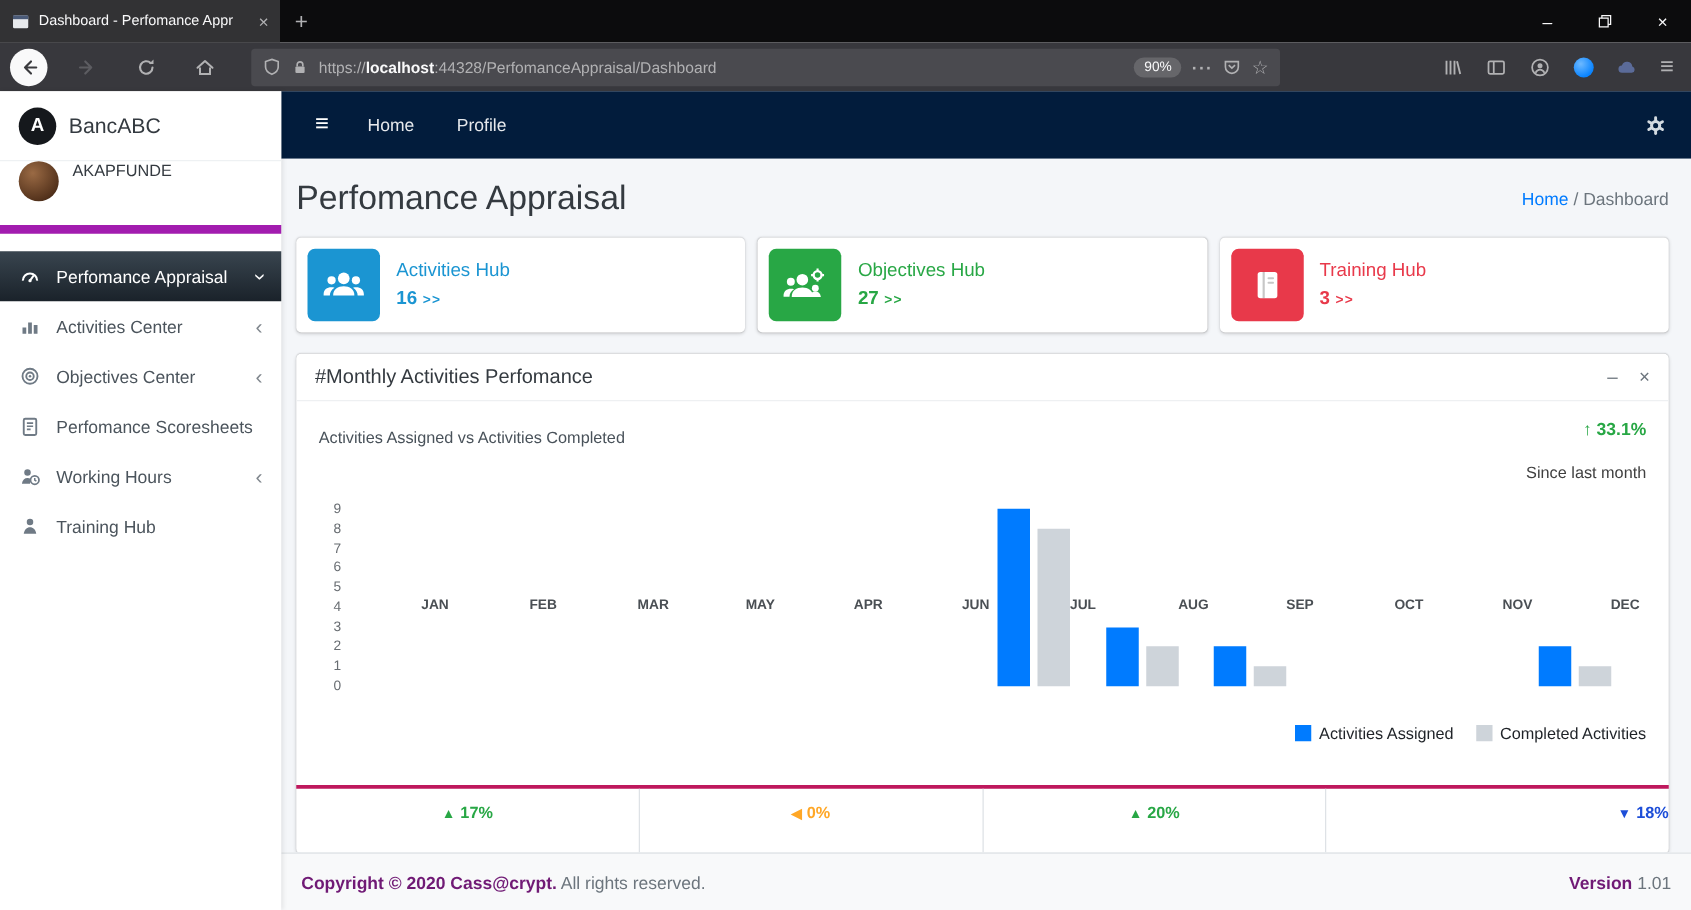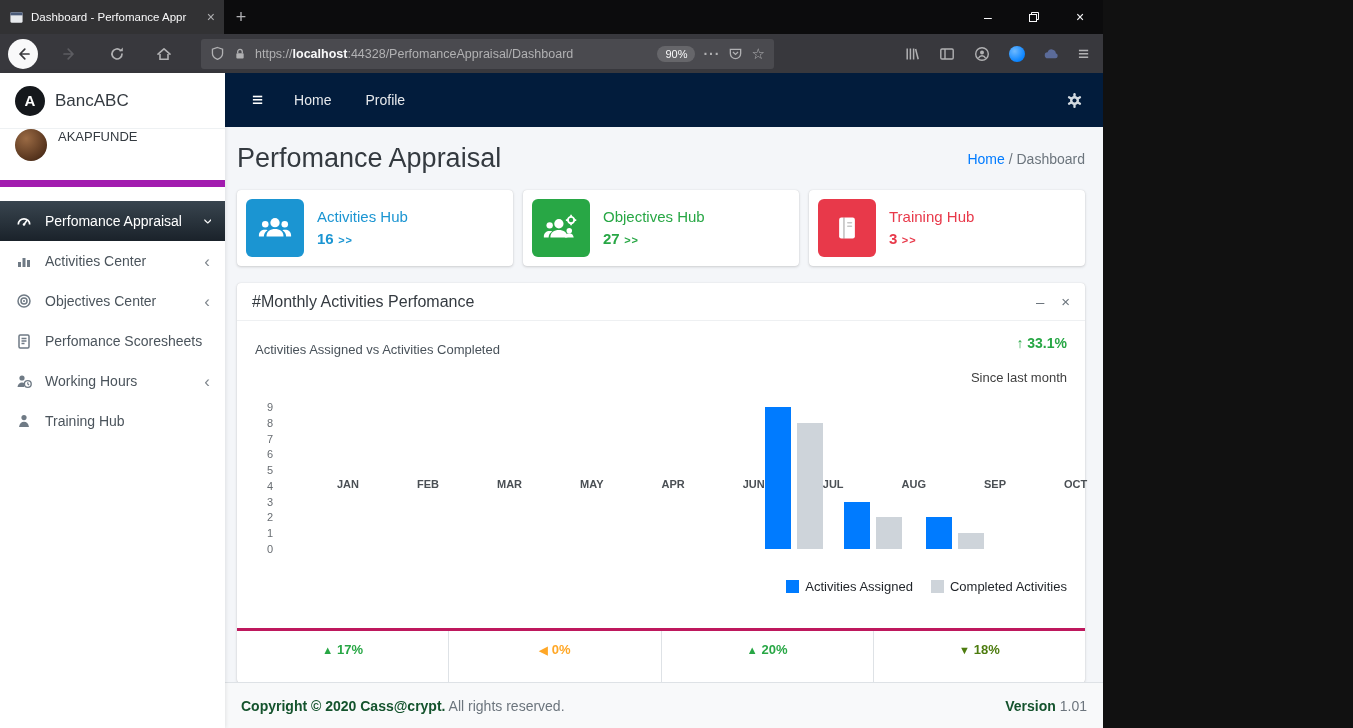--- a/index.html
+++ b/index.html
@@ -1,17 +1,17 @@
 <!DOCTYPE html>
 <html><head>
 <meta charset="utf-8">
 <style>
   *{box-sizing:border-box;margin:0;padding:0}
   body{margin:0;background:#111;font-family:"Liberation Sans",sans-serif}
-  .window{width:1103px;height:728px;background:#f4f6f9;overflow:hidden;display:flex;flex-direction:column;position:relative}
+  .window{width:1353px;height:728px;background:#f4f6f9;overflow:hidden;display:flex;flex-direction:column;position:relative}
 
   
   .titlebar{flex:0 0 34px;background:#0c0c0d;display:flex;align-items:stretch;color:#f9f9fa}
   .tab{width:224px;background:#323234;display:flex;align-items:center;gap:7px;padding:0 9px;font-size:11.5px}
   .tab-title{flex:1;white-space:nowrap;overflow:hidden;color:#f9f9fa}
   .tab-close{color:#b1b1b3;font-size:14px;line-height:1}
   .newtab{width:34px;display:flex;align-items:center;justify-content:center;color:#b1b1b3;font-size:18px}
   .win-controls{margin-left:auto;display:flex}
   .win-btn{width:46px;display:flex;align-items:center;justify-content:center;color:#f9f9fa;font-size:14px}
   .toolbar{flex:0 0 39px;background:#38383d;display:flex;align-items:center;padding:0 8px;gap:17px}
@@ -84,21 +84,21 @@
   .mlabel{margin-top:12px;font-size:11px;font-weight:bold;color:#4a4f54}
   .legend{display:flex;justify-content:flex-end;align-items:center;gap:18px;margin-top:30px;padding-bottom:34px;font-size:13px;color:#1f2328}
   .legend-item{display:flex;align-items:center;gap:6px;cursor:pointer}
   .swatch{width:13px;height:13px;display:inline-block}
   .stats{display:flex;border-top:3px solid #be185d}
   .stat{flex:1;text-align:center;padding:11px 0 26px;font-size:13px;font-weight:bold;border-left:1px solid #dee2e6}
   .stat:first-child{border-left:none}
   .stat .arr{margin-right:4px;font-size:11px}
 
   .footer{flex:0 0 46px;background:#f8f9fa;border-top:1px solid #dee2e6;display:flex;align-items:center;justify-content:space-between;padding:0 16px;font-size:14px;color:#6c757d}
-  .f-strong{color:#14532d;font-weight:bold}
+  .f-strong{color:#701a75;font-weight:bold}
   svg{display:block}
 </style>
 </head>
 <body>
 
 <div class="window">
 
   <div class="titlebar">
     <div class="tab">
       <span>
@@ -501,21 +501,21 @@
                 <div class="legend-item">
                   <span class="swatch" style="background: rgb(206, 212, 218);"></span>
                   <span>Completed Activities</span>
                 </div>
               </div>
           </div>
           <div class="stats">
             <div class="stat" style="color: rgb(40, 167, 69);"><span class="arr">▲</span><span>17%</span></div>
             <div class="stat" style="color: rgb(255, 167, 38);"><span class="arr">◀</span><span>0%</span></div>
             <div class="stat" style="color: rgb(40, 167, 69);"><span class="arr">▲</span><span>20%</span></div>
-            <div class="stat" style="color: #4d7c0f;"><span class="arr">▼</span><span>18%</span></div>
+            <div class="stat" style="color: #1d4ed8; text-align: right;"><span class="arr">▼</span><span>18%</span></div>
           </div>
         </div>
 
       </div>
 
       <div class="footer">
         <div><span class="f-strong">Copyright © 2020 Cass@crypt.</span> <span>All rights reserved.</span></div>
         <div><span class="f-strong">Version</span> <span>1.01</span></div>
       </div>
 

